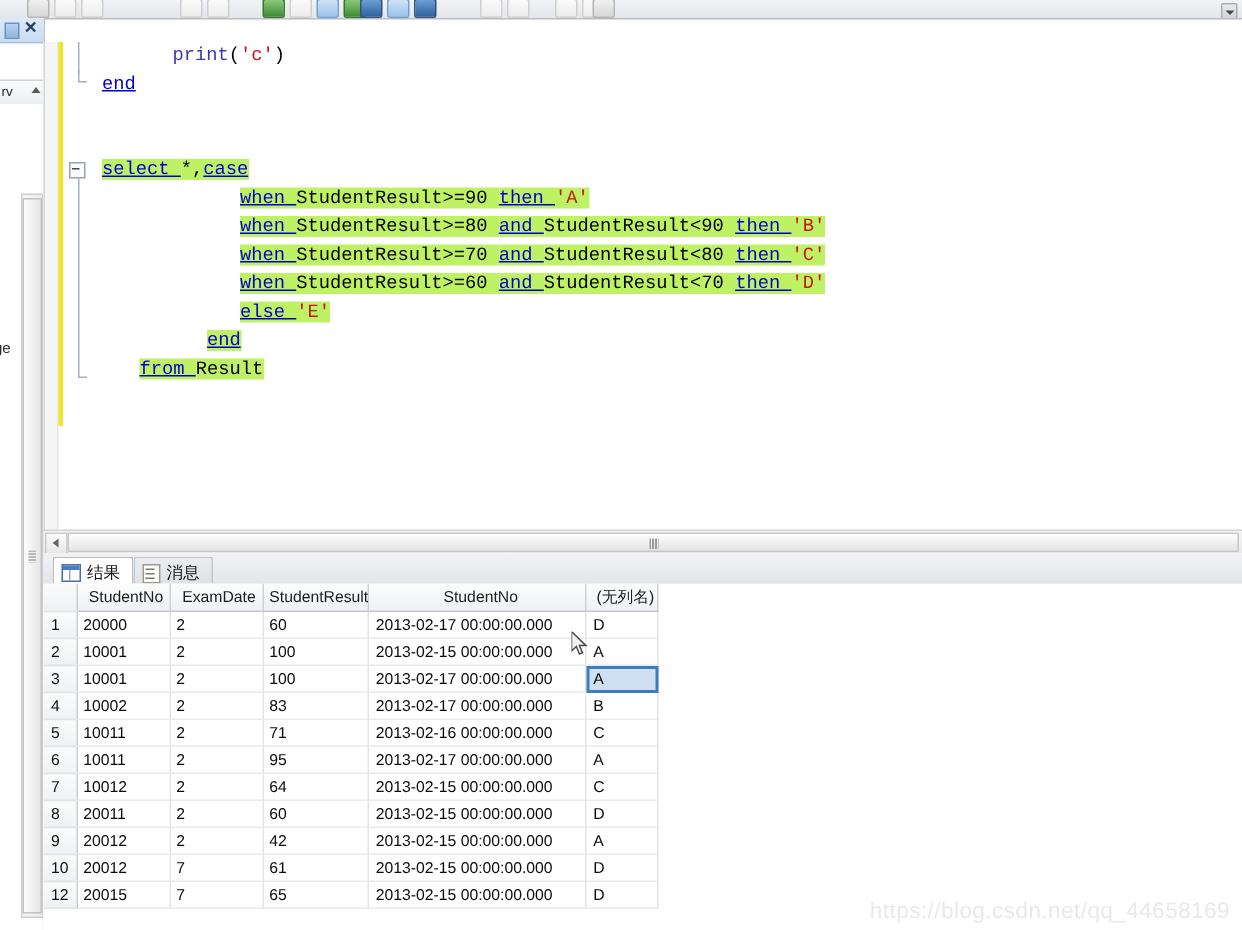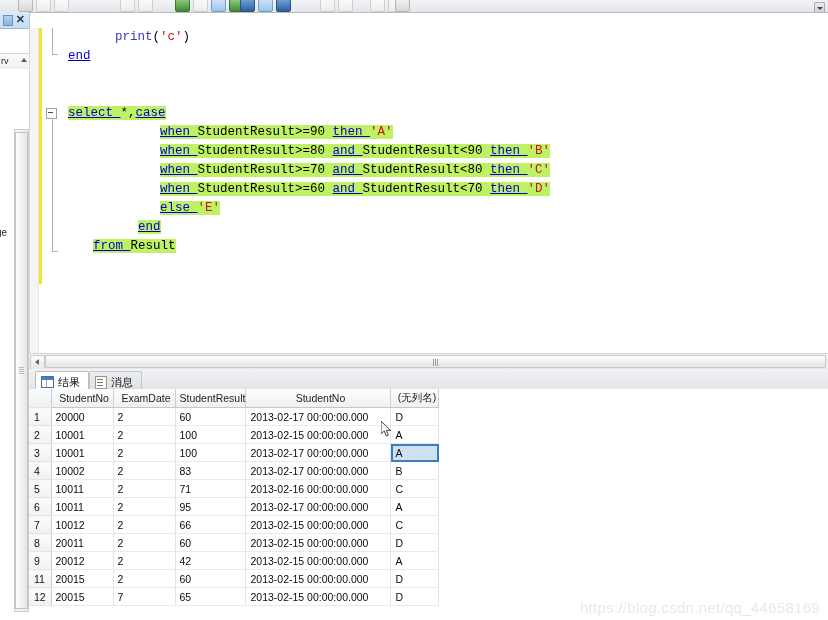--- a/index.html
+++ b/index.html
@@ -299,45 +299,45 @@
               <td>10011</td>
               <td>2</td>
               <td>95</td>
               <td>2013-02-17 00:00:00.000</td>
               <td>A</td>
             </tr>
             <tr>
               <td class="rowhdr">7</td>
               <td>10012</td>
               <td>2</td>
-              <td>66</td>
+              <td>64</td>
               <td>2013-02-15 00:00:00.000</td>
               <td>C</td>
             </tr>
             <tr>
               <td class="rowhdr">8</td>
               <td>20011</td>
               <td>2</td>
               <td>60</td>
               <td>2013-02-15 00:00:00.000</td>
               <td>D</td>
             </tr>
             <tr>
               <td class="rowhdr">9</td>
               <td>20012</td>
               <td>2</td>
               <td>42</td>
               <td>2013-02-15 00:00:00.000</td>
               <td>A</td>
             </tr>
             <tr>
-              <td class="rowhdr">11</td>
-              <td>20015</td>
-              <td>2</td>
-              <td>60</td>
+              <td class="rowhdr">10</td>
+              <td>20012</td>
+              <td>7</td>
+              <td>61</td>
               <td>2013-02-15 00:00:00.000</td>
               <td>D</td>
             </tr>
             <tr>
               <td class="rowhdr">12</td>
               <td>20015</td>
               <td>7</td>
               <td>65</td>
               <td>2013-02-15 00:00:00.000</td>
               <td>D</td>

